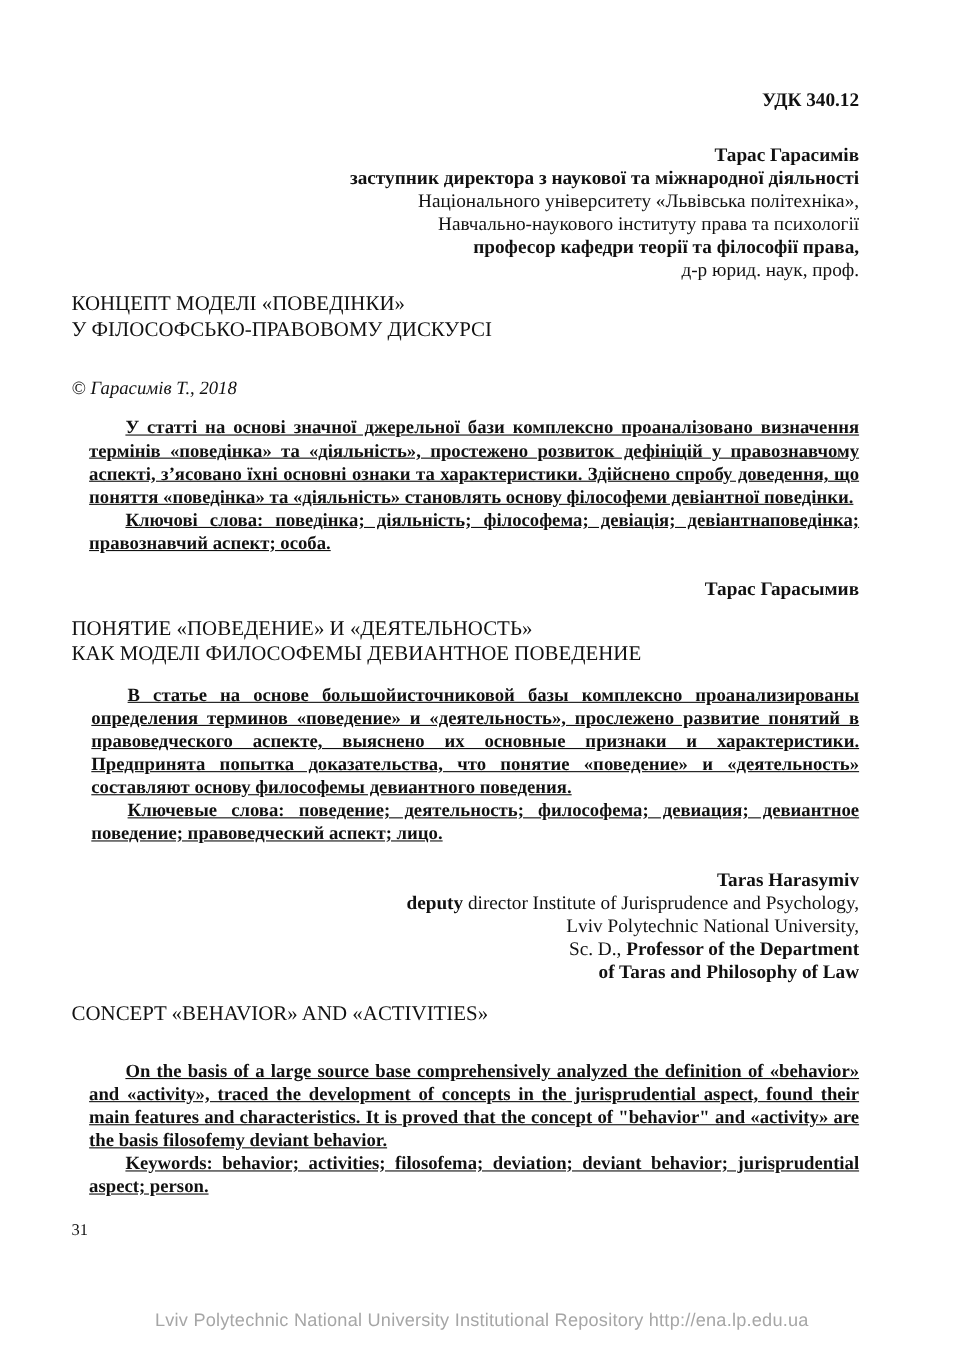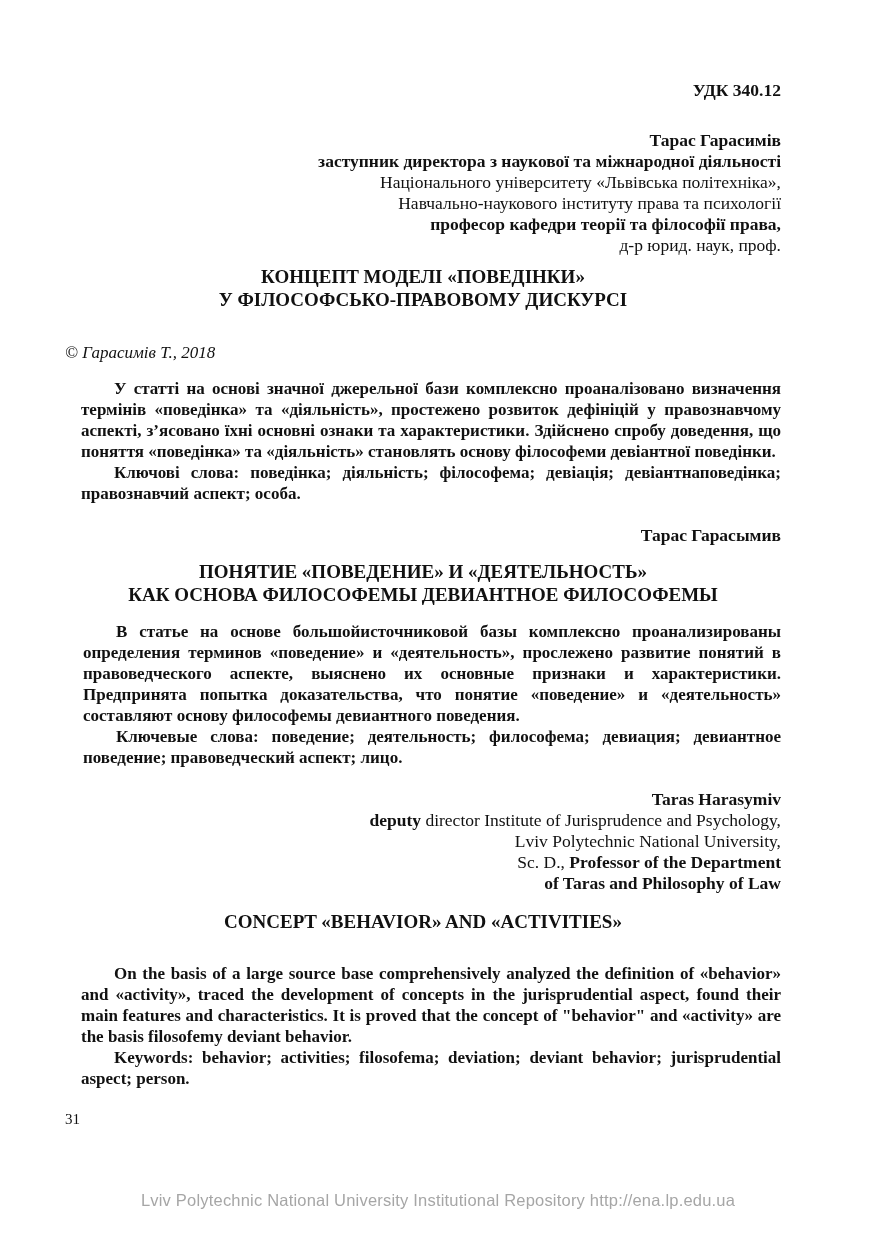--- a/index.html
+++ b/index.html
@@ -23,36 +23,36 @@
     font-weight: bold;
     font-size: 17.5px;
   }
   .author-block {
     text-align: right;
     margin-top: 29px;
     font-size: 17.5px;
   }
   .author-block div { margin: 0; }
   .article-title {
-    text-align: center;
-    font-weight: bold;
+    font-weight: normal;
     font-size: 19px;
     line-height: 23px;
     margin-top: 9px;
   }
   .copyright {
     font-style: italic;
     margin-top: 31px;
     font-size: 17px;
   }
   .abstract {
     margin-top: 15px;
     padding-left: 16px;
     font-weight: bold;
     text-align: justify;
+    text-decoration: underline;
   }
   .abstract p { margin: 0; text-indent: 33px; }
   .abstract-ru { padding-left: 18px; }
   .author-line-ru {
     text-align: right;
     font-weight: bold;
     margin-top: 21px;
     font-size: 17.5px;
   }
   .mt-title-ru { margin-top: 14px; }
@@ -102,21 +102,21 @@
 
   <div class="abstract">
     <p>У статті на основі значної джерельної бази комплексно проаналізовано визначення термінів «поведінка» та «діяльність», простежено розвиток дефініцій у правознавчому аспекті, з’ясовано їхні основні ознаки та характеристики. Здійснено спробу доведення, що поняття «поведінка» та «діяльність» становлять основу філософеми девіантної поведінки.</p>
     <p>Ключові слова: поведінка; діяльність; філософема; девіація; девіантнаповедінка; правознавчий аспект; особа.</p>
   </div>
 
   <div class="author-line-ru">Тарас Гарасымив</div>
 
   <div class="article-title mt-title-ru">
     <div>ПОНЯТИЕ «ПОВЕДЕНИЕ» И «ДЕЯТЕЛЬНОСТЬ»</div>
-    <div>КАК ОСНОВА ФИЛОСОФЕМЫ ДЕВИАНТНОЕ ФИЛОСОФЕМЫ</div>
+    <div>КАК МОДЕЛІ ФИЛОСОФЕМЫ ДЕВИАНТНОЕ ПОВЕДЕНИЕ</div>
   </div>
 
   <div class="abstract abstract-ru abstract-mt-ru">
     <p>В статье на основе большойисточниковой базы комплексно проанализированы определения терминов «поведение» и «деятельность», прослежено развитие понятий в правоведческого аспекте, выяснено их основные признаки и характеристики. Предпринята попытка доказательства, что понятие «поведение» и «деятельность» составляют основу философемы девиантного поведения.</p>
     <p>Ключевые слова: поведение; деятельность; философема; девиация; девиантное поведение; правоведческий аспект; лицо.</p>
   </div>
 
   <div class="author-block author-block-en">
     <div class="b">Taras Harasymiv</div>
     <div><span class="b">deputy</span><span> director Institute of Jurisprudence and Psychology,</span></div>

